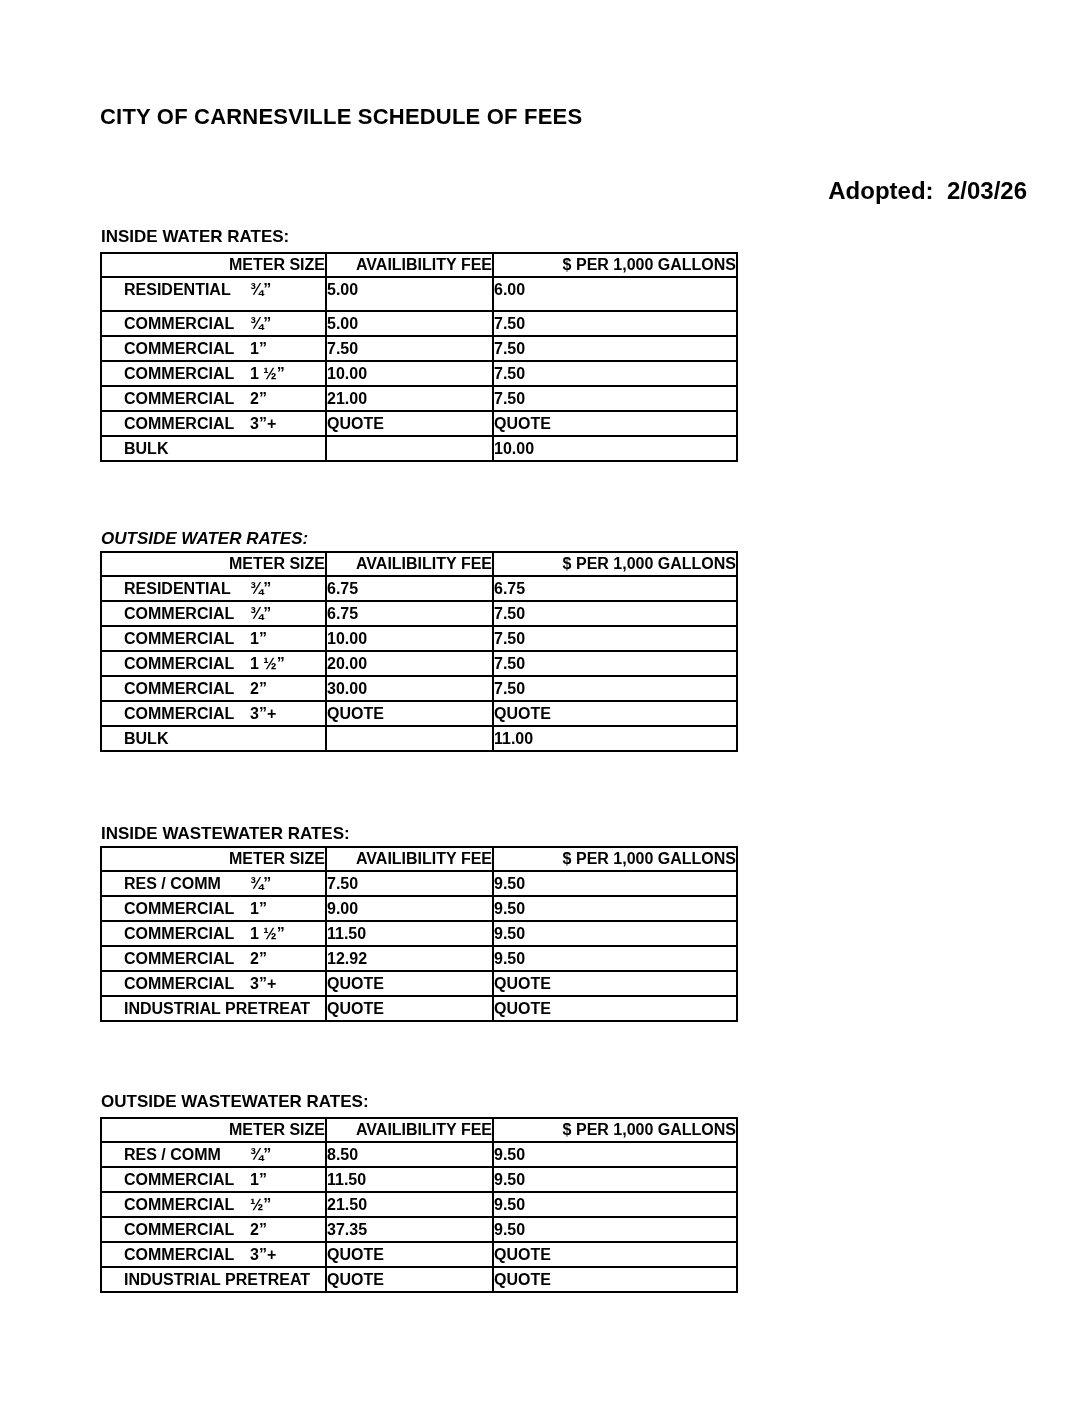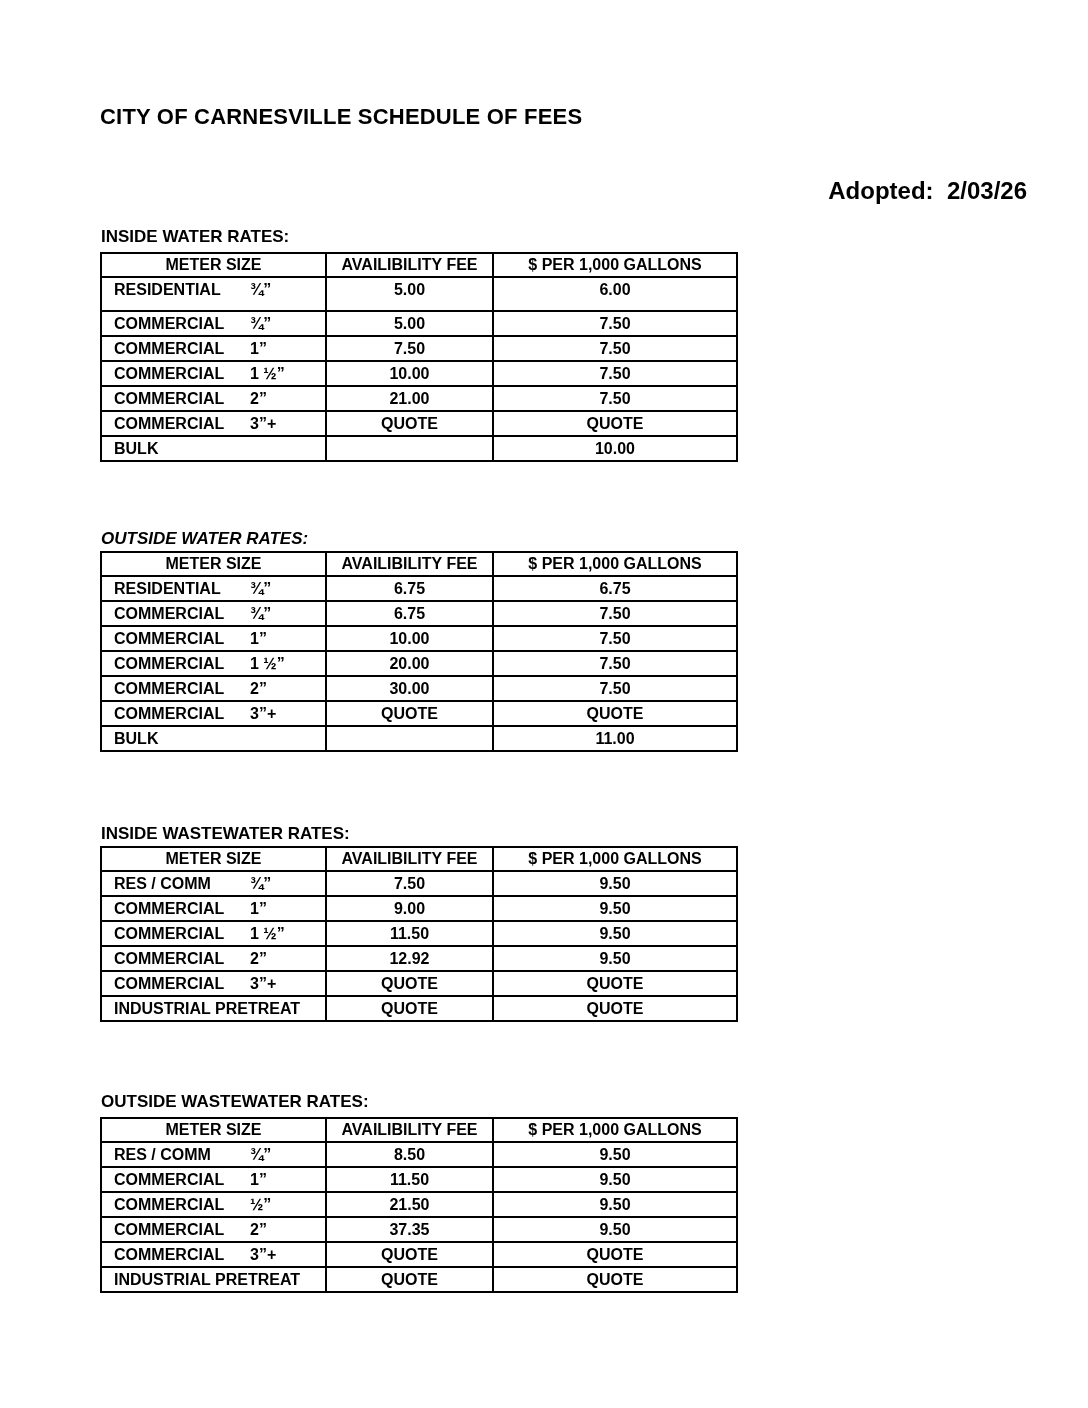--- a/index.html
+++ b/index.html
@@ -40,26 +40,26 @@
   .t3 { top: 846px; }
   .t4 { top: 1117px; }
   .fees th, .fees td {
     border: 2px solid #000;
     font-size: 16px;
     font-weight: bold;
     padding: 0;
     box-sizing: border-box;
     overflow: hidden;
   }
-  .fees th { height: 24px; text-align: center; }
+  .fees th { height: 24px; text-align: right; }
   .fees td { height: 25px; vertical-align: middle; }
   .fees tr.tall td { height: 34px; vertical-align: top; padding-top: 3px; }
-  .fees td.c { text-align: center; }
+  .fees td.c { }
   td.meter { position: relative; }
-  .m-label { padding-left: 12px; }
+  .m-label { padding-left: 22px; }
   .m-size { position: absolute; left: 148px; }
 </style>
 </head>
 <body>
 
 <div class="page">
 
   <div class="doc-title">CITY OF CARNESVILLE SCHEDULE OF FEES</div>
   <div class="adopted">Adopted:  2/03/26</div>
 

